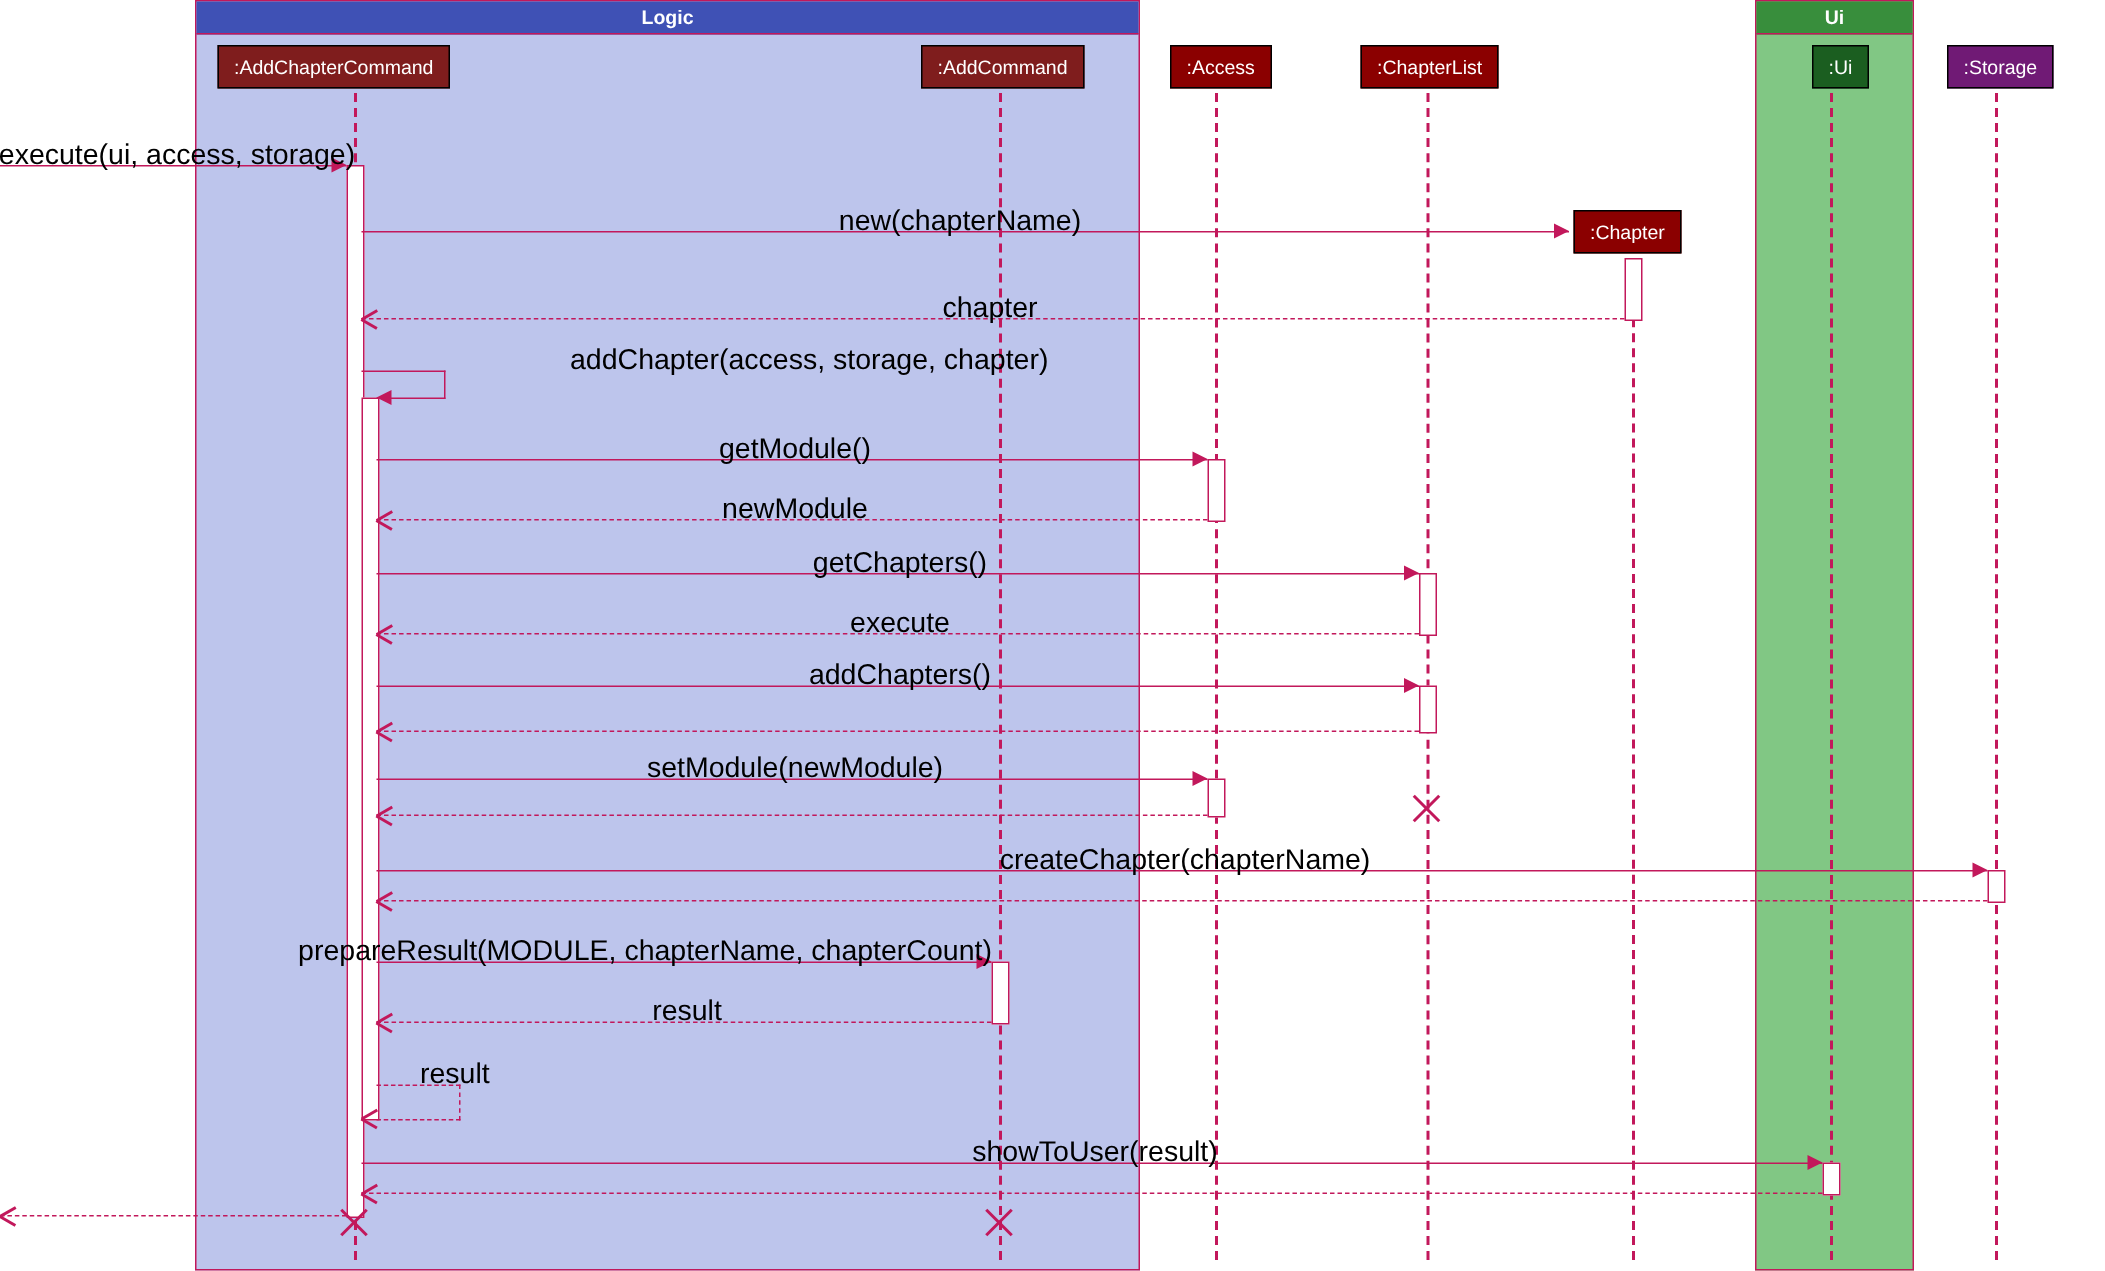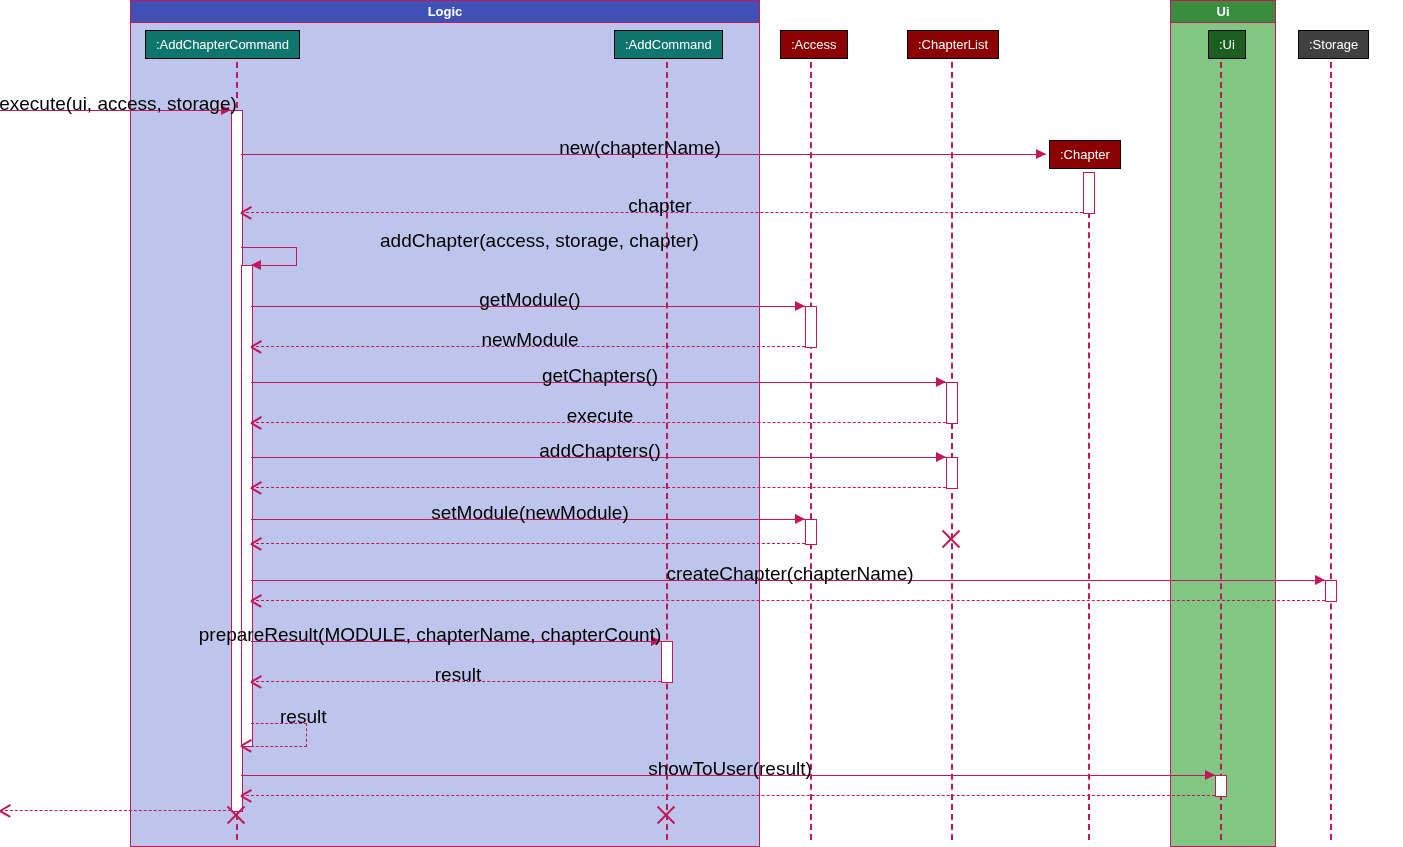--- a/index.html
+++ b/index.html
@@ -8,24 +8,24 @@
 .region-label{text-align:center;font-weight:bold;color:#fff;padding:3px 0;border-bottom:1px solid #C2185B}
 .r-logic{left:130px;width:628px;background:#bdc5ec}
 .r-logic .region-label{background:#3F51B5}
 .r-model{left:758px;width:412px;background:#ef7e8b}
 .r-model .region-label{background:#C2185B}
 .r-ui{left:1170px;width:104px;background:#81C784}
 .r-ui .region-label{background:#388E3C}
 .r-storage{left:1274px;width:126px;background:#FFD54F}
 .r-storage .region-label{background:#a88503}
 .participant{position:absolute;top:30px;padding:6px 10px;color:#fff;border:1.5px solid;text-align:center;white-space:nowrap;font-size:13px}
-.p-logic{background:#0f766e;border-color:#000}
+.p-logic{background:#7f1d1d;border-color:#000}
 .p-model{background:#8B0000;border-color:#000}
 .p-ui{background:#1B5E20;border-color:#000}
-.p-storage{background:#404040;border-color:#000}
+.p-storage{background:#701a75;border-color:#000}
 .lifeline{position:absolute;border-left:2px dashed #C2185B;top:62px;height:778px}
 .act{position:absolute;background:#fff;border:1px solid #C2185B;width:10px}
 .msg{position:absolute;height:1px;border-top:1.5px solid #C2185B}
 .msg.dashed{border-top-style:dashed}
 .msg-label{position:absolute;font-size:19px;color:#000;white-space:nowrap;transform:translateX(-50%)}
 .arrow{position:absolute;width:0;height:0}
 .arrow-r{border-top:5px solid transparent;border-bottom:5px solid transparent;border-left:10px solid #C2185B}
 .arrow-l{border-top:5px solid transparent;border-bottom:5px solid transparent;border-right:10px solid #C2185B}
 .arrow-r-open,.arrow-l-open{position:absolute;width:10px;height:10px}
 .arrow-r-open::before,.arrow-r-open::after,.arrow-l-open::before,.arrow-l-open::after{content:'';position:absolute;background:#C2185B;width:12px;height:1.5px}

